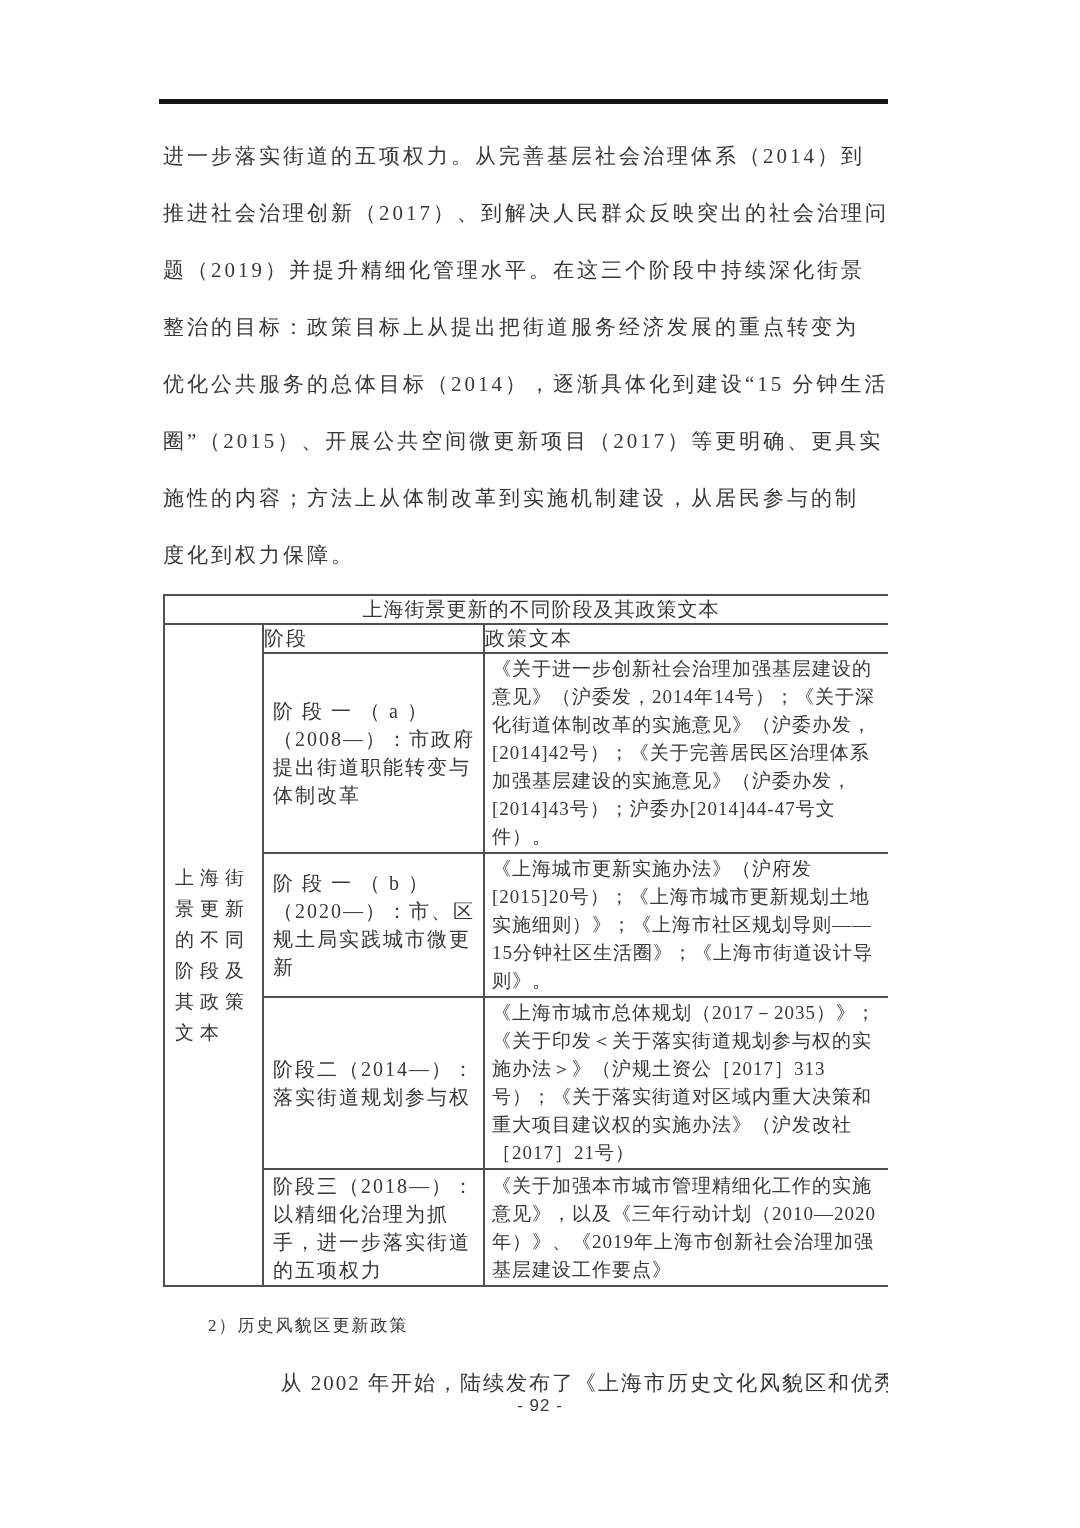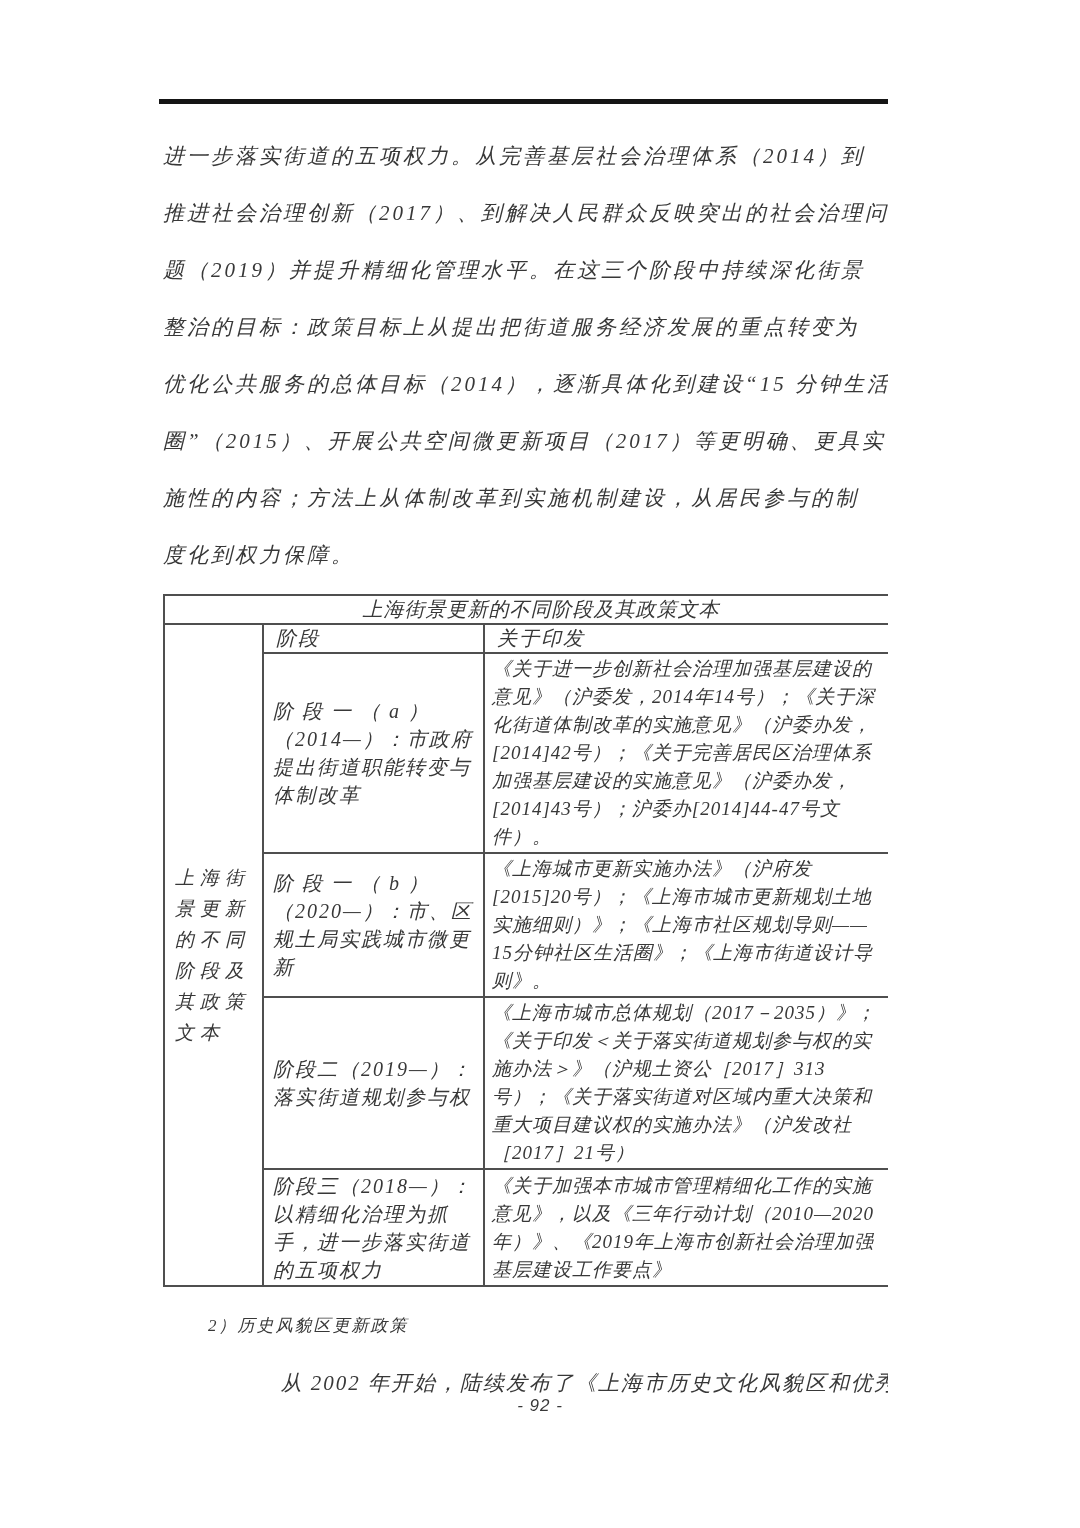--- a/index.html
+++ b/index.html
@@ -3,21 +3,20 @@
 <meta charset="utf-8">
 <style>
   html,body{margin:0;padding:0;background:#ffffff;}
   .page{
     position:relative;
     width:888px;height:1528px;
     background:var(--background,#ffffff);
     font-family:"Liberation Serif","DejaVu Serif",serif;
     color:var(--ink,#383838);
     overflow:hidden;
-    font-style:italic;
   }
   .header-rule{
     position:absolute;left:159px;top:99px;
     width:765px;height:5px;
     background:var(--header-rule,#151515);
   }
   .content{position:absolute;left:163px;top:128px;width:757px;}
   .para-top{
     margin:0;
     font-size:21px;line-height:57px;letter-spacing:3px;
@@ -30,21 +29,21 @@
   table.policy-table td{
     border:2px solid var(--table-border,#4f4f4f);
     overflow:hidden;
   }
   .caption-row td{
     height:27px;text-align:center;
     font-size:20px;letter-spacing:1px;padding:0 2px;
   }
   .col-head{
     height:27px;font-size:20px;letter-spacing:2px;
-    padding:0 12px;vertical-align:middle;
+    padding:0 0;vertical-align:middle;
   }
   .side-cell{
     vertical-align:middle;
     padding:0 0 0 10px;
     font-size:19px;line-height:31px;letter-spacing:6px;
     word-break:break-all;
   }
   .stage-cell{
     vertical-align:middle;
     font-size:20px;line-height:28px;letter-spacing:2px;
@@ -97,25 +96,25 @@
         <col style="width:221px">
         <col style="width:434px">
       </colgroup>
       <tbody>
         <tr class="caption-row">
           <td colspan="3">上海街景更新的不同阶段及其政策文本</td>
         </tr>
         <tr class="header-row">
           <td rowspan="5" class="side-cell">上海街景更新的不同阶段及其政策文本</td>
           <td class="col-head">阶段</td>
-          <td class="col-head">关于印发</td>
+          <td class="col-head">政策文本</td>
         </tr>
         <tr class="body-row row-1">
           <td class="stage-cell">阶 段 一 （ a ）
-（2014—）：市政府
+（2008—）：市政府
 提出街道职能转变与
 体制改革</td>
           <td class="policy-cell">《关于进一步创新社会治理加强基层建设的
 意见》（沪委发，2014年14号）；《关于深
 化街道体制改革的实施意见》（沪委办发，
 [2014]42号）；《关于完善居民区治理体系
 加强基层建设的实施意见》（沪委办发，
 [2014]43号）；沪委办[2014]44-47号文
 件）。</td>
         </tr>
@@ -124,21 +123,21 @@
 （2020—）：市、区
 规土局实践城市微更
 新</td>
           <td class="policy-cell">《上海城市更新实施办法》（沪府发
 [2015]20号）；《上海市城市更新规划土地
 实施细则）》；《上海市社区规划导则——
 15分钟社区生活圈》；《上海市街道设计导
 则》。</td>
         </tr>
         <tr class="body-row row-3">
-          <td class="stage-cell">阶段二（2019—）：
+          <td class="stage-cell">阶段二（2014—）：
 落实街道规划参与权</td>
           <td class="policy-cell">《上海市城市总体规划（2017－2035）》；
 《关于印发＜关于落实街道规划参与权的实
 施办法＞》（沪规土资公［2017］313
 号）；《关于落实街道对区域内重大决策和
 重大项目建议权的实施办法》（沪发改社
 ［2017］21号）</td>
         </tr>
         <tr class="body-row row-4">
           <td class="stage-cell">阶段三（2018—）：

